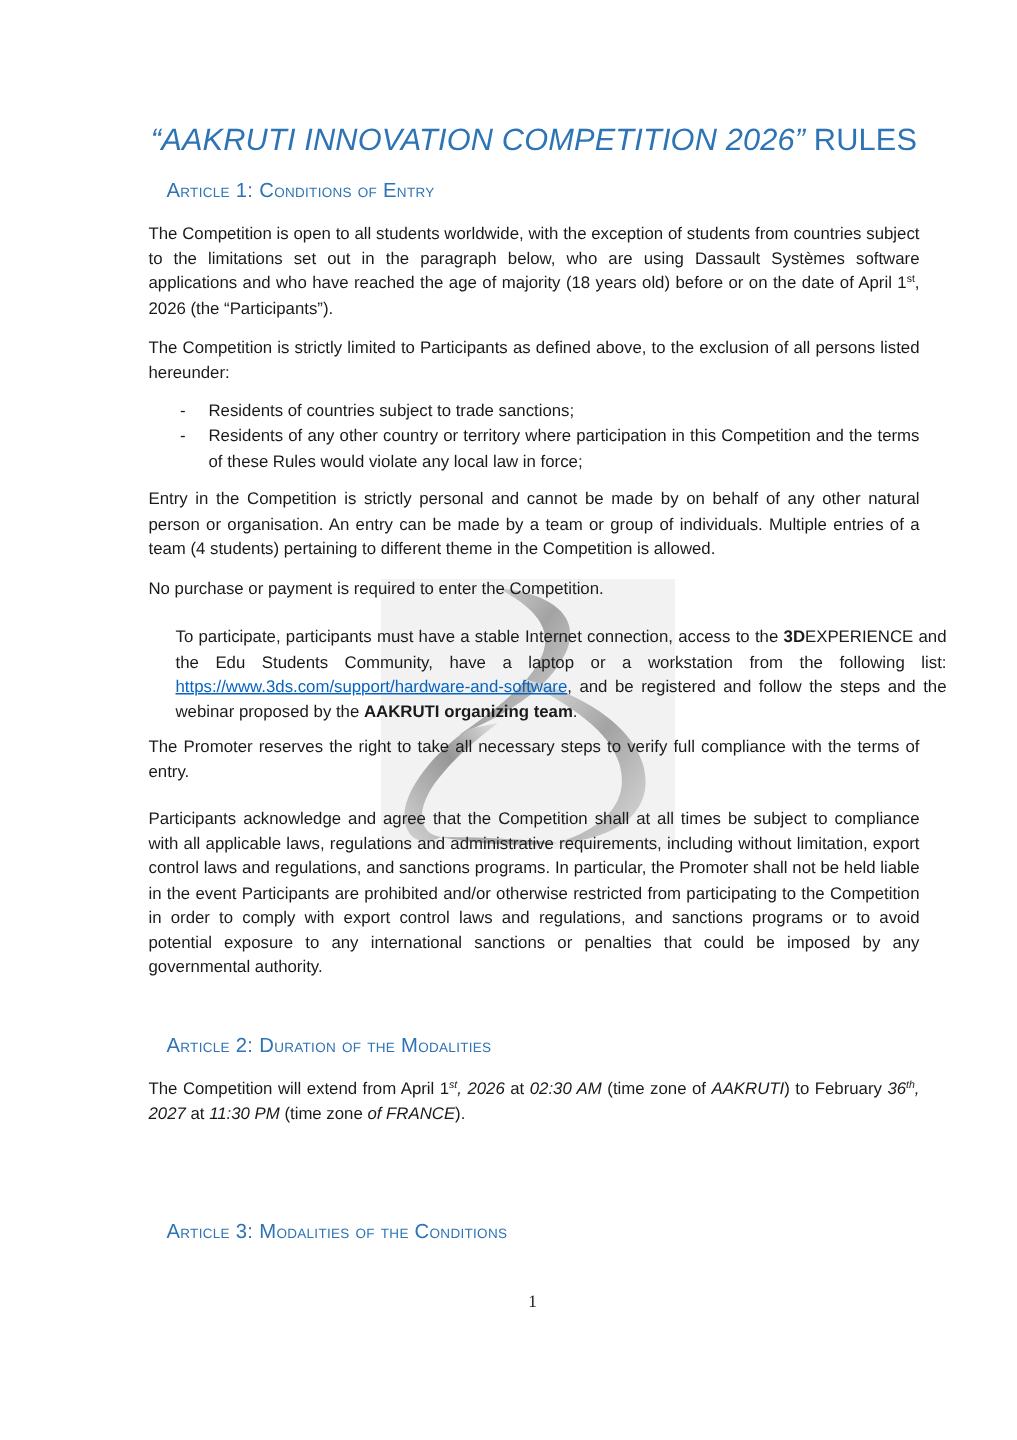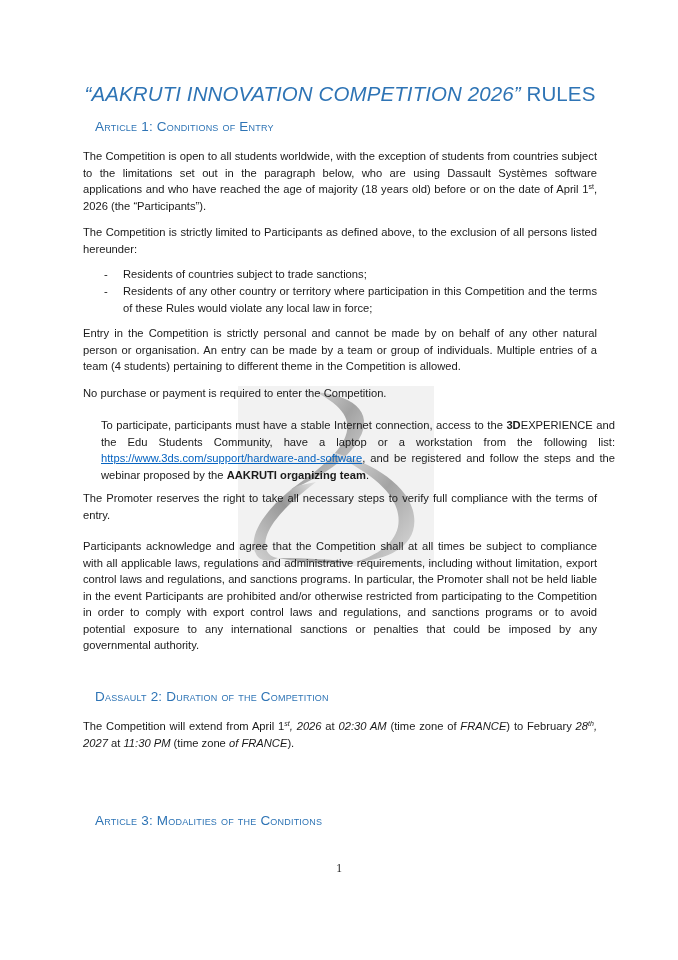--- a/index.html
+++ b/index.html
@@ -1,17 +1,17 @@
 <!DOCTYPE html>
 <html><head>
 <meta charset="utf-8">
 <style>
   html, body { margin: 0; padding: 0; background: #ffffff; }
   body { width: 678px; height: 960px; position: relative; overflow: hidden; font-family: "Liberation Sans", sans-serif; color: #1a1a1a; }
-  .page { position: absolute; left: 0; top: 0; width: 559px; height: 960px; background: #fff; }
+  .page { position: absolute; left: 16px; top: 0; width: 559px; height: 960px; background: #fff; }
   .watermark { position: absolute; left: 238px; top: 386px; width: 196px; height: 180px; background: #f2f2f2; z-index: 0; }
   .watermark svg { width: 100%; height: 100%; display: block; }
   .content { position: absolute; left: 83px; top: 0; width: 514px; z-index: 1; }
   .title { position: absolute; left: 0; top: 82px; width: 514px; text-align: center; font-size: 20.5px; color: #2e74b5; letter-spacing: 0.1px; white-space: nowrap; }
   .title .it { font-style: italic; }
   .h { position: absolute; left: 0; font-size: 13.5px; color: #2e74b5; font-variant: small-caps; letter-spacing: 0.2px; white-space: nowrap; margin-left: 12px; }
   .p { position: absolute; left: 0; width: 514px; font-size: 11.2px; line-height: 16.5px; text-align: justify; }
   .p b { font-weight: bold; }
   .p i { font-style: italic; margin-top: 36px; }
   .p sup { font-size: 7px; line-height: 0; vertical-align: 4px; }
@@ -78,24 +78,24 @@
     <div class="p" style="top:385px;">No purchase or payment is required to enter the Competition.</div>
 
     <div class="p" style="top:417px;margin-left:18px;">
       <span>To participate, participants must have a stable Internet connection, access to the </span><b>3D</b><span>EXPERIENCE and the Edu Students Community, have a laptop or a workstation from the following list: </span><a>https://www.3ds.com/support/hardware-and-software</a><span>, and be registered and follow the steps and the webinar proposed by the </span><b>AAKRUTI organizing team</b><span>.</span>
     </div>
 
     <div class="p" style="top:490px;">The Promoter reserves the right to take all necessary steps to verify full compliance with the terms of entry.</div>
 
     <div class="p" style="top:538px;">Participants acknowledge and agree that the Competition shall at all times be subject to compliance with all applicable laws, regulations and administrative requirements, including without limitation, export control laws and regulations, and sanctions programs. In particular, the Promoter shall not be held liable in the event Participants are prohibited and/or otherwise restricted from participating to the Competition in order to comply with export control laws and regulations, and sanctions programs or to avoid potential exposure to any international sanctions or penalties that could be imposed by any governmental authority.</div>
 
-    <div class="h" style="top:689px;">Dassault 2: Duration of the Competition</div>
+    <div class="h" style="top:689px;">Article 2: Duration of the Modalities</div>
 
     <div class="p" style="top:718px;">
-      <span>The Competition will extend from April 1</span><sup class="i" style="font-style:italic;">st</sup><i>, 2026</i><span> at </span><i>02:30 AM</i><span> (time zone of </span><i>FRANCE</i><span>) to February </span><i>28</i><sup style="font-style:italic;">th</sup><i>, 2027</i><span> at </span><i>11:30 PM</i><span> (time zone </span><i>of FRANCE</i><span>).</span>
+      <span>The Competition will extend from April 1</span><sup class="i" style="font-style:italic;">st</sup><i>, 2026</i><span> at </span><i>02:30 AM</i><span> (time zone of </span><i>AAKRUTI</i><span>) to February </span><i>36</i><sup style="font-style:italic;">th</sup><i>, 2027</i><span> at </span><i>11:30 PM</i><span> (time zone </span><i>of FRANCE</i><span>).</span>
     </div>
 
     <div class="h" style="top:813px;">Article 3: Modalities of the Conditions</div>
 
   </div>
 
   <div class="pagenum">1</div>
 </div>
 
 </body></html>

